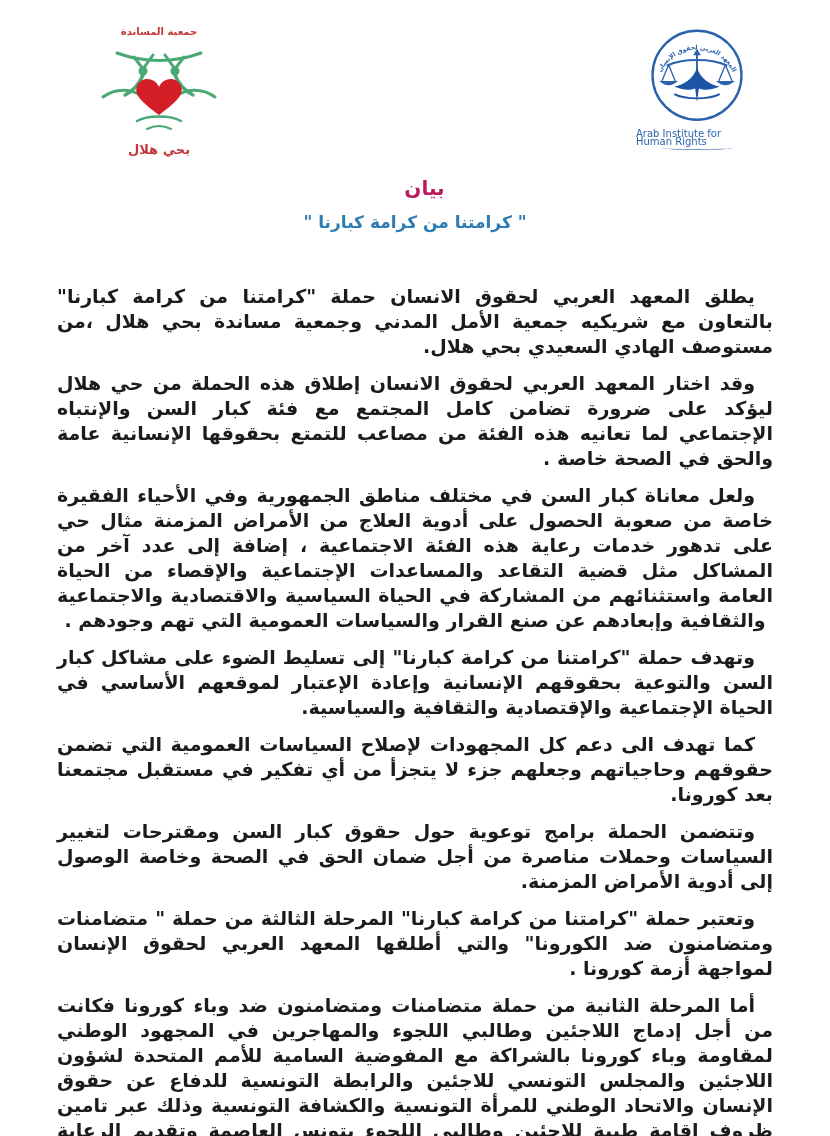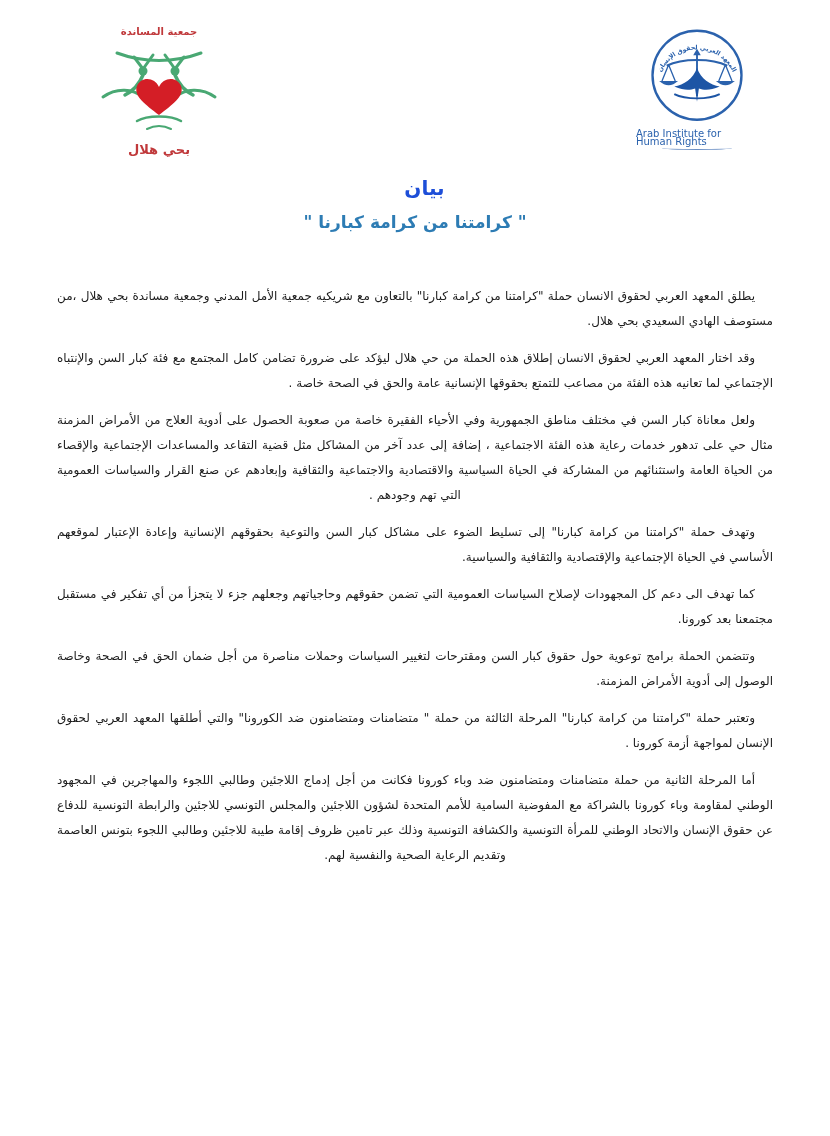--- a/index.html
+++ b/index.html
@@ -18,36 +18,36 @@
   .logo-amal .cap-ar{font-size:8px;color:#9a9a9a;line-height:9px;letter-spacing:1px;}
   .logo-amal .cap-en{font-size:16px;color:#8d8d8d;line-height:18px;font-weight:500;}
   .logo-mosanada{width:126px;gap:8px;}
   .logo-mosanada .top-ar{font-size:10px;font-weight:bold;color:#c0393b;line-height:11px;}
   .logo-mosanada .bot-ar{font-size:13px;font-weight:bold;color:#c0393b;line-height:9px;margin-top:-4px;}
   .logo-institute{width:122px;}
   .logo-institute .cap-en{font-size:10px;color:#2b62ad;line-height:8px;margin-top:-2px;}
   .arc-line{width:70px;border-bottom:1px solid #6b8fc4;border-radius:50%;height:3px;}
   
   .doc-title{
-    text-align:center;font-size:20px;font-weight:bold;color:#1d4ed8;
+    text-align:center;font-size:20px;font-weight:bold;color:#be185d;
     margin:20px 0 0 0;
     padding-left:19px;
   }
   .doc-subtitle{
     text-align:center;font-size:17px;font-weight:bold;color:#2d7cb4;
     margin:12px 0 0 0;
   }
   
   .doc-body{
     direction:rtl;
     margin:52px 57px 0 57px;
     color:#1c1c1c;
   }
   .para{
-    font-size:12px;font-weight:normal;line-height:25px;
+    font-size:19px;font-weight:bold;line-height:25px;
     text-align:justify;text-align-last:right;
     text-indent:18px;
     margin:12px 0 9px 0;
   }
   .para.center-last{text-align-last:center;}
 </style>
 </head>
 <body>
 
 <div class="page">

